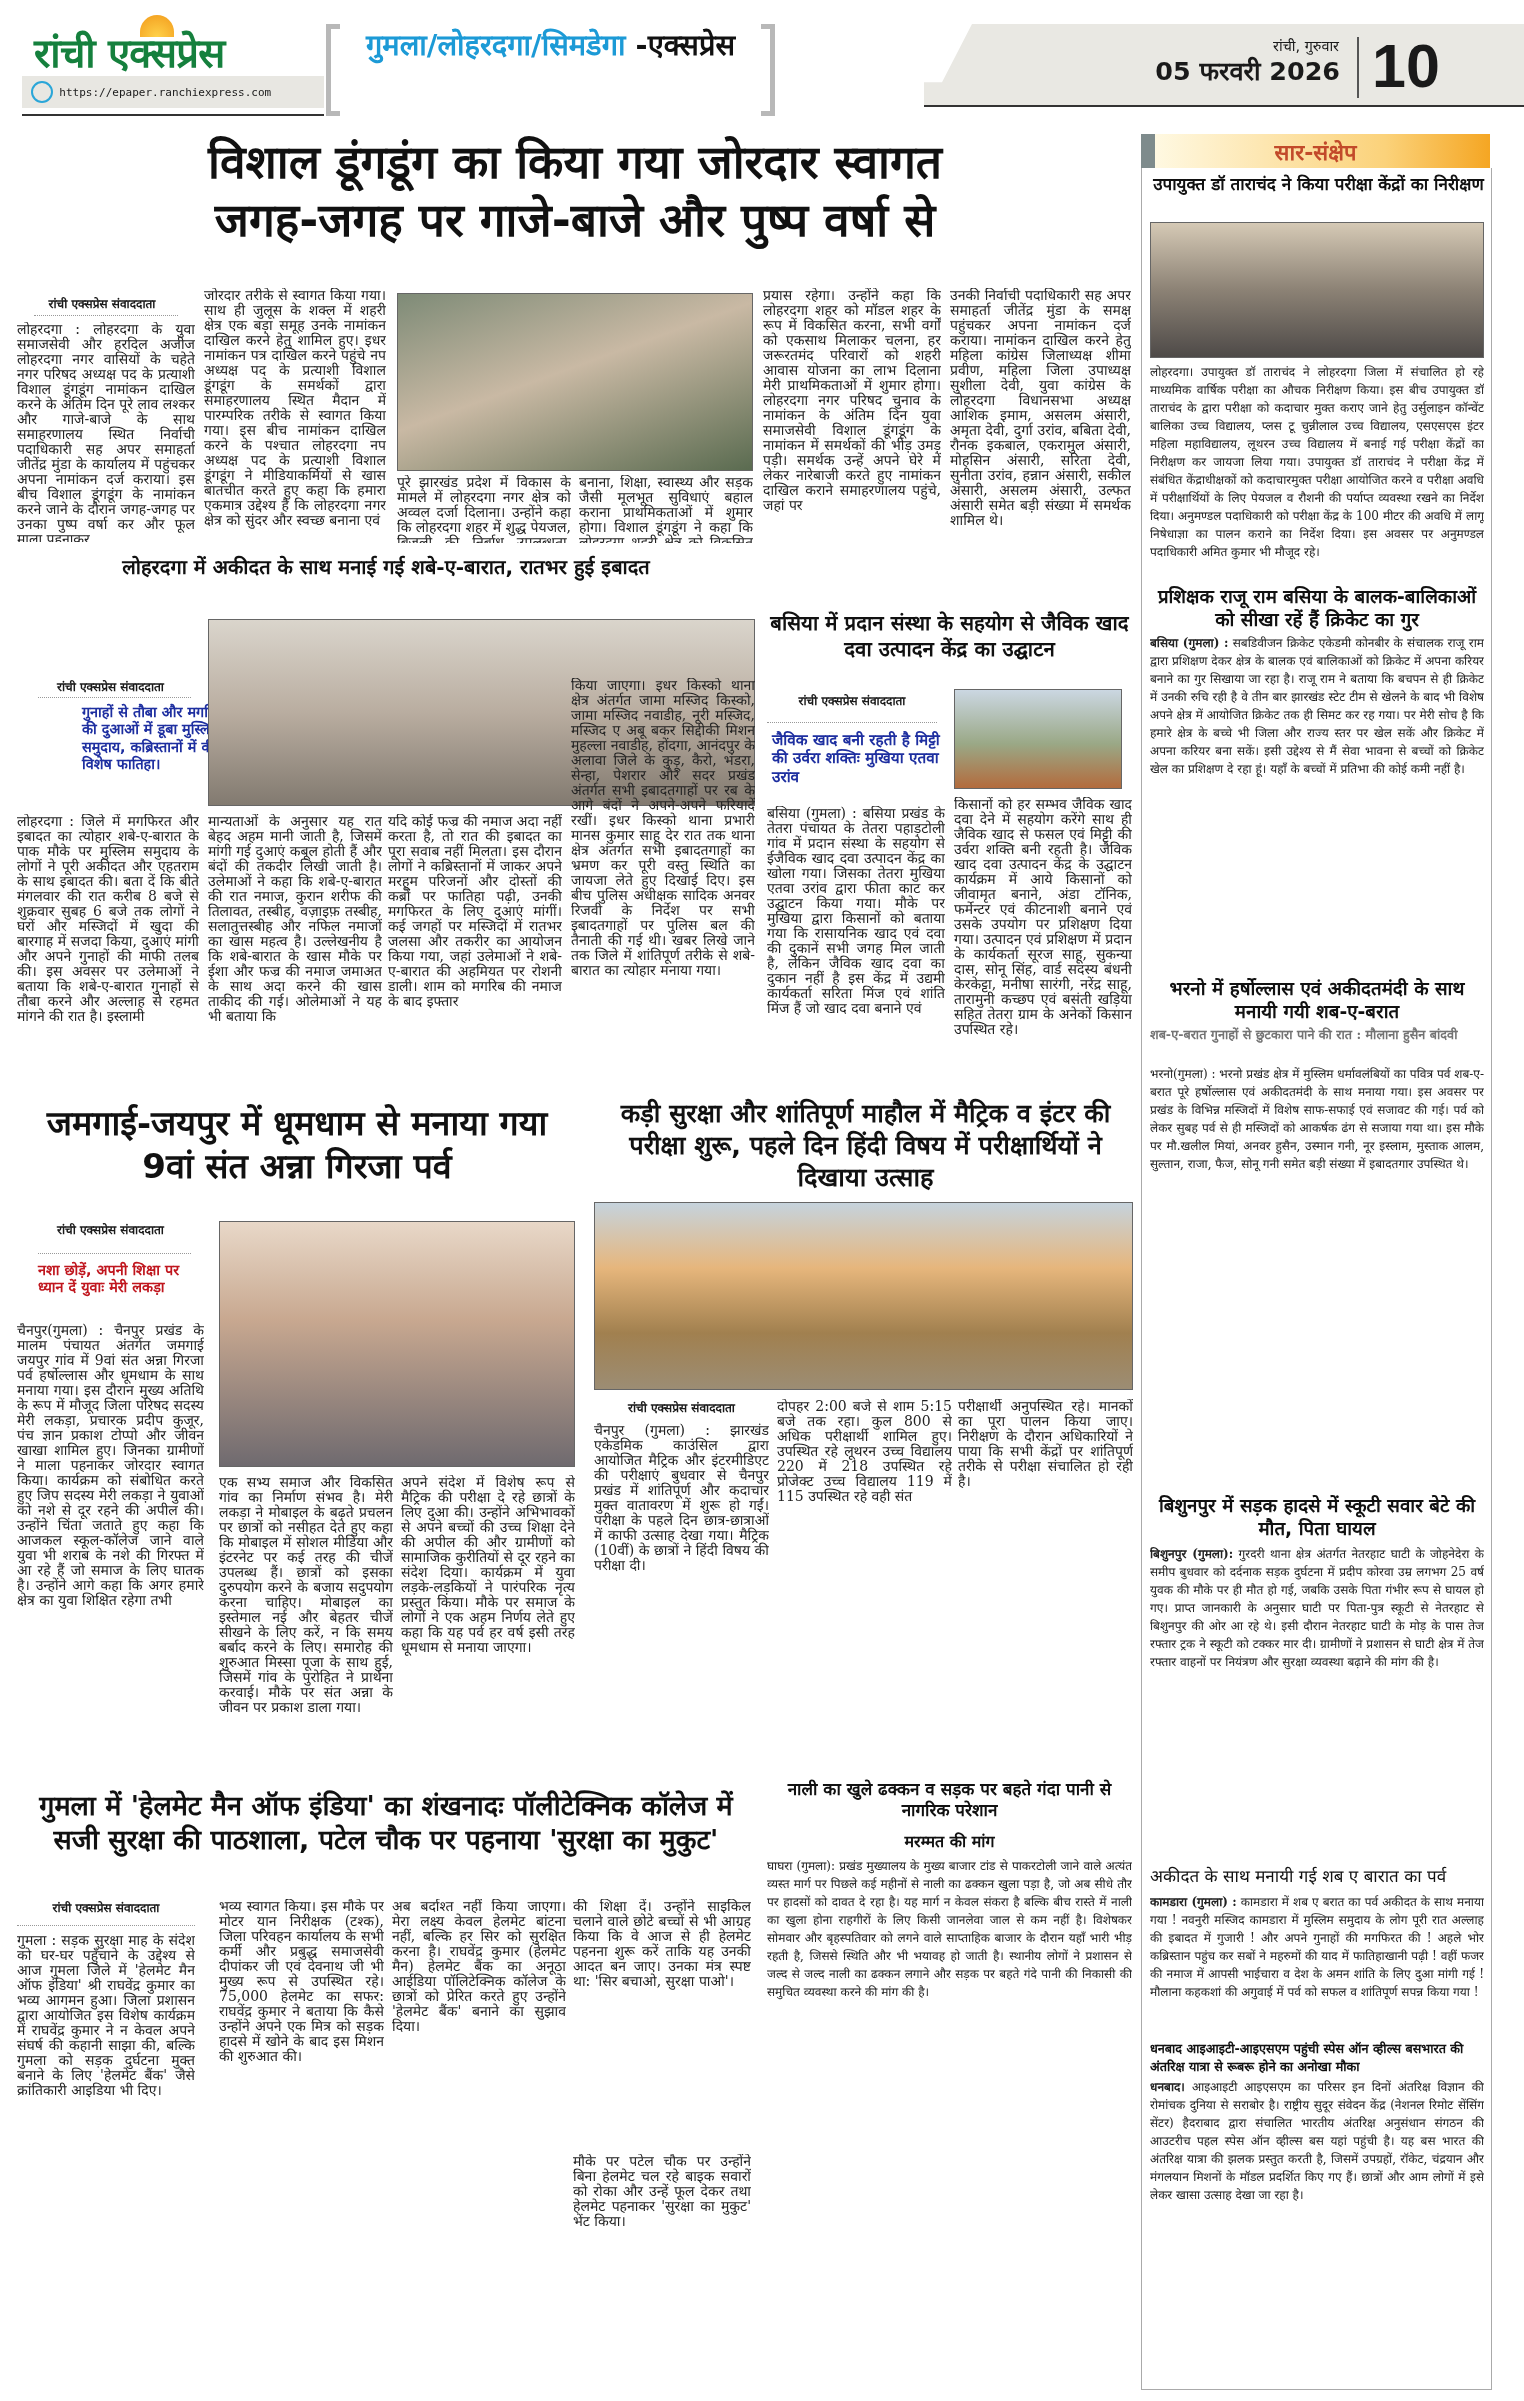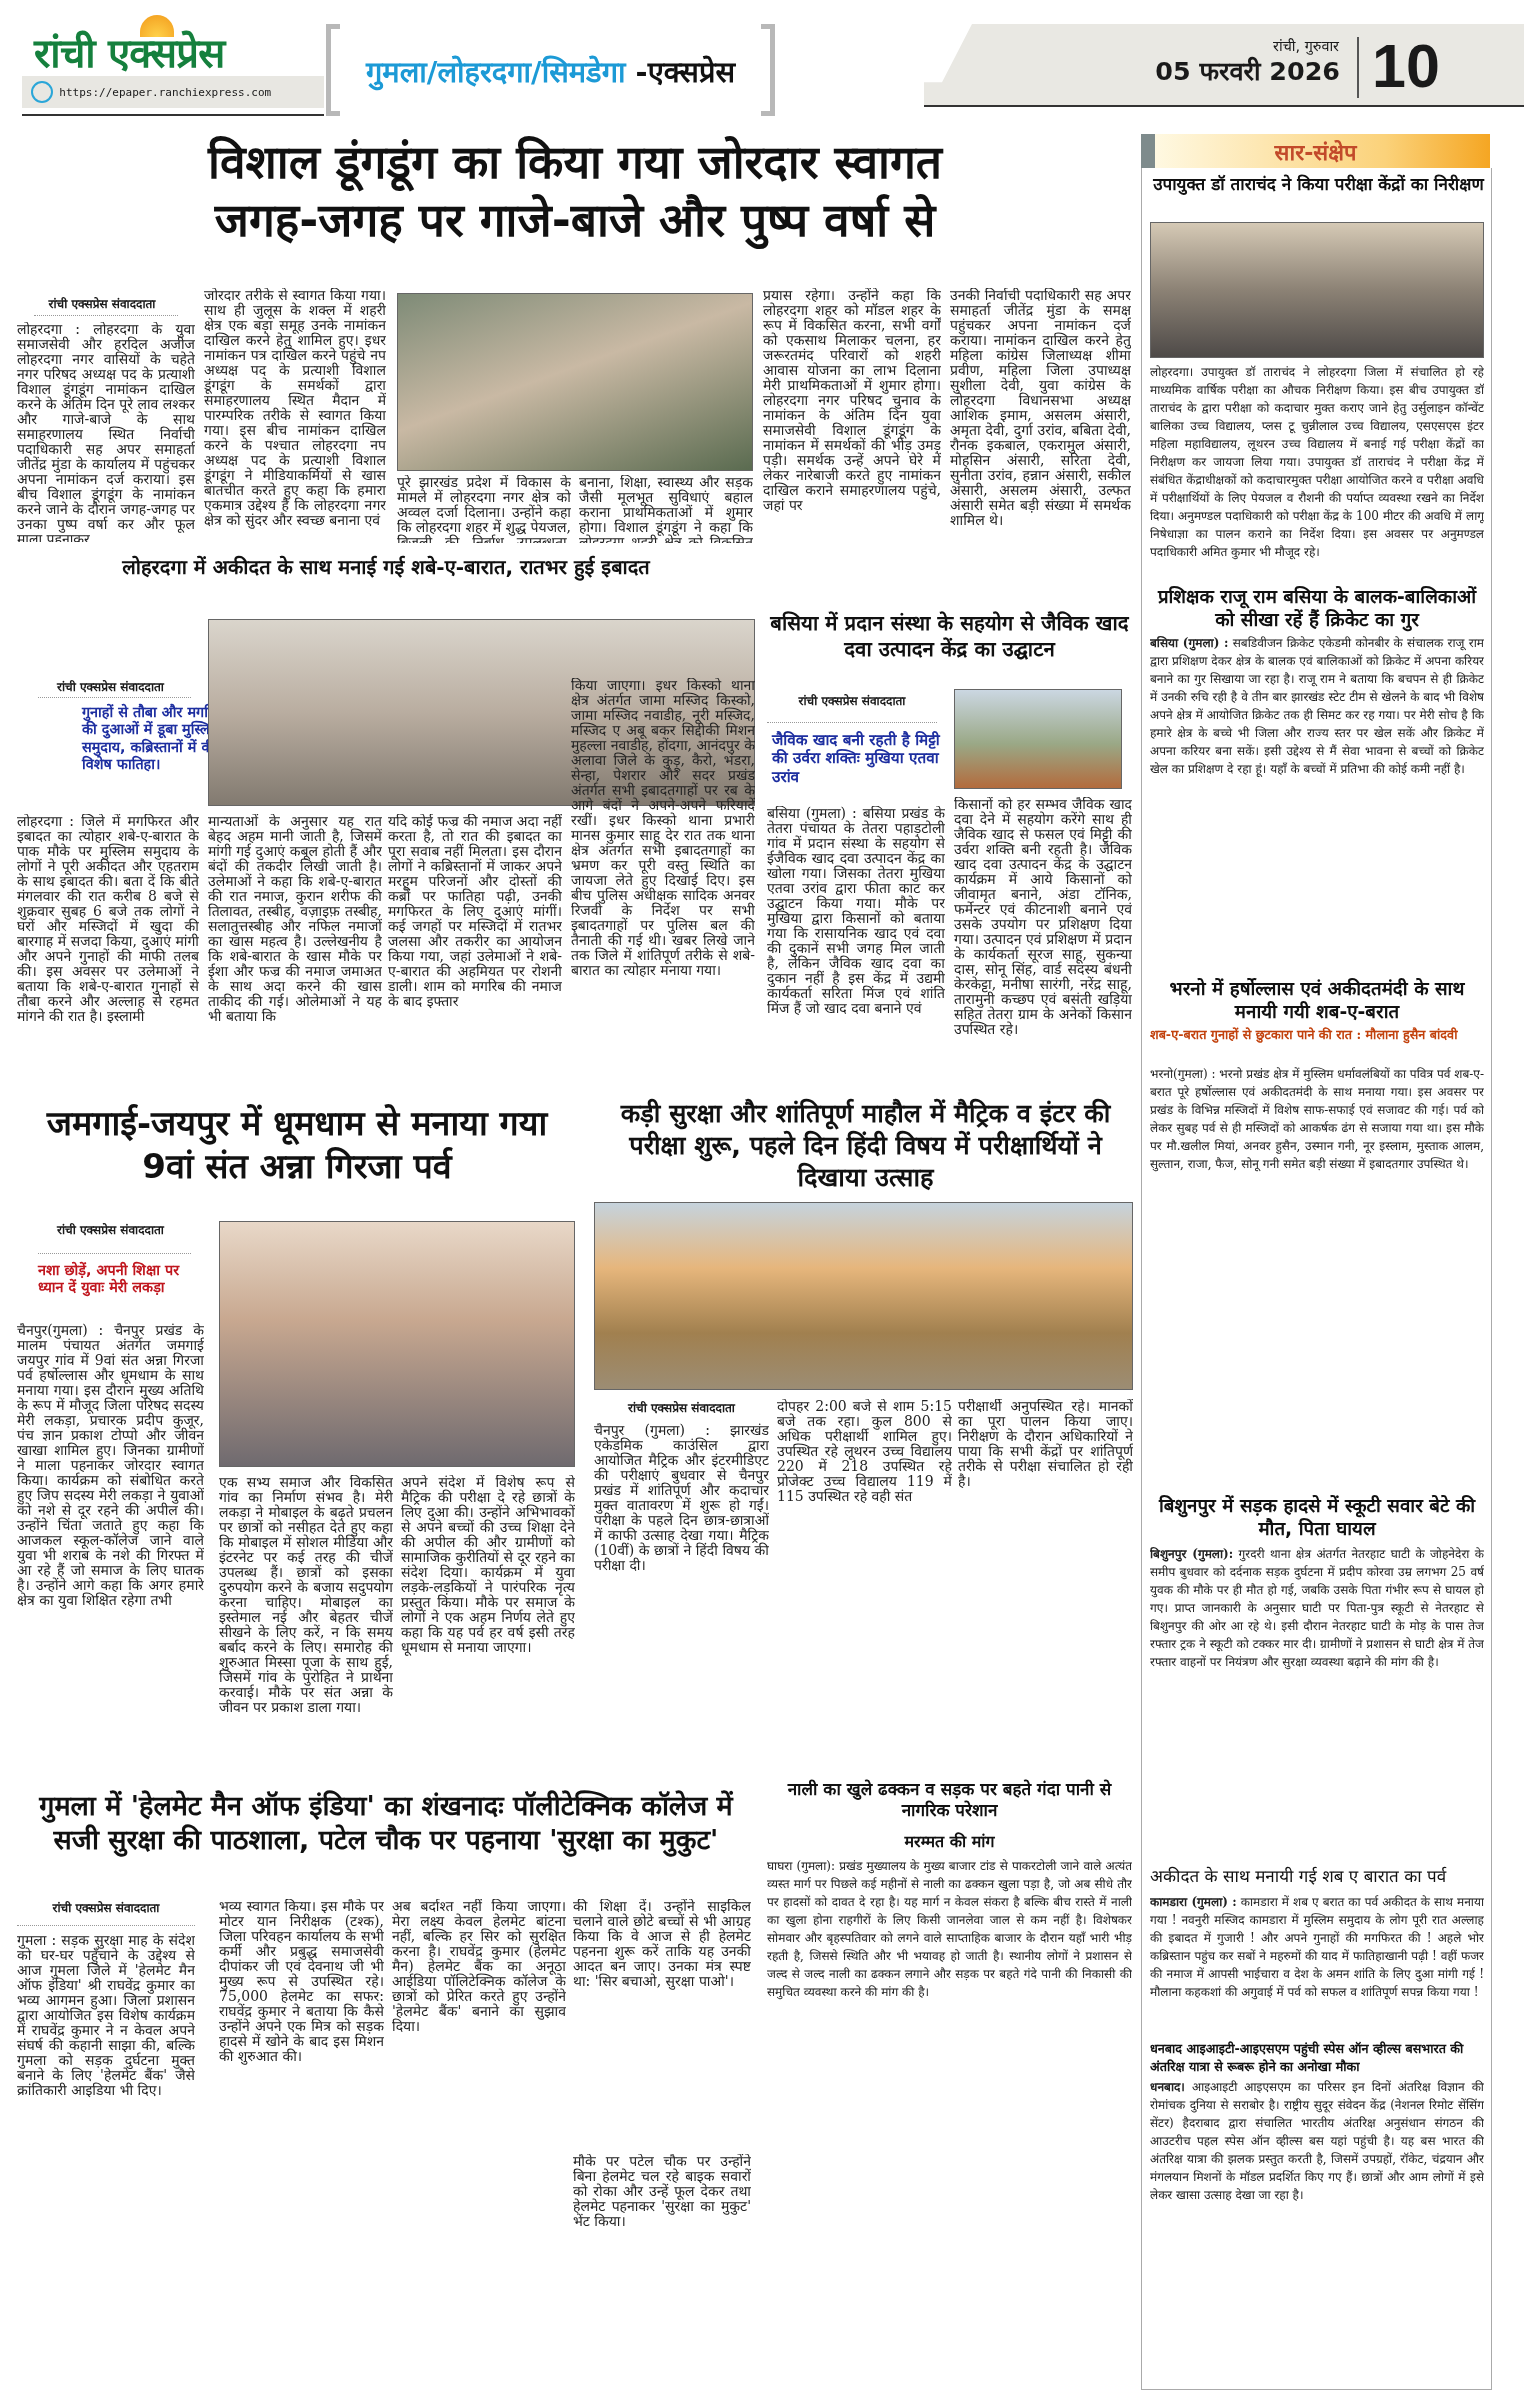--- a/index.html
+++ b/index.html
@@ -4,21 +4,21 @@
 <style>
   * { box-sizing: border-box; margin: 0; padding: 0; }
   body { width: 1525px; height: 2401px; background: #fff; font-family: "DejaVu Sans", sans-serif; color: #1a1a1a; overflow: hidden; position: relative; }
   .abs { position: absolute; }
   
   .logo { left: 34px; top: 24px; font-size: 40px; font-weight: 900; color: #15803d; letter-spacing: -0.8px; font-family: "DejaVu Serif", serif; }
   .sun { left: 140px; top: 15.3px; width: 34px; height: 22px; border-radius: 34px 34px 0 0; background: radial-gradient(circle at 50% 100%, #ffd24a, #f29a1b); }
   .urlbar { left: 22px; top: 76px; width: 302px; height: 32px; background: #e8e7e2; display: flex; align-items: center; padding-left: 8.5px; gap: 6.8px; font-family: "DejaVu Sans Mono", monospace; font-size: 11px; }
   .url-ico { width: 22px; height: 22px; border-radius: 50%; border: 2.5px solid #2aa6d8; }
   .mast-line { left: 22px; top: 114px; width: 302px; height: 1.7px; background: #333; }
-  .section-wrap { left: 326px; top: 24px; width: 449px; height: 92px; display: flex; align-items: center; }
+  .section-wrap { left: 326px; top: 24px; width: 449px; height: 92px; display: flex; align-items: flex-start; }
   .bracket { width: 13.6px; height: 100%; border: 5.1px solid #b8b8b8; }
   .bracket.l { border-right: none; }
   .bracket.r { border-left: none; }
   .section-title { flex: 1; text-align: center; font-size: 29px; font-weight: 700; }
   .section-title .blue { color: #1c9ad6; }
   .section-title .black { color: #111; }
   .datebox { left: 924px; top: 24px; width: 600px; height: 81px; background: #e9e8e3; clip-path: polygon(8% 0, 100% 0, 100% 100%, 0 100%, 0 72%, 3% 72%); }
   .date-city { left: 1085px; top: 36px; width: 254px; text-align: right; font-size: 14.4px; }
   .date-main { left: 984px; top: 53px; width: 356px; text-align: right; font-size: 25.4px; font-weight: 700; }
   .date-sep { left: 1357px; top: 37px; width: 1.7px; height: 61px; background: #555; }
@@ -137,21 +137,21 @@
 <div class="abs photo" style="left:1150px;top:222px;width:334px;height:136px;background:linear-gradient(180deg,#d5c9b5,#8c8275 50%,#4e4a48);"></div>
 <div class="abs side-body" style="left:1150px;top:363px;width:334px;height:215px;">लोहरदगा। उपायुक्त डॉ ताराचंद ने लोहरदगा जिला में संचालित हो रहे माध्यमिक वार्षिक परीक्षा का औचक निरीक्षण किया। इस बीच उपायुक्त डॉ ताराचंद के द्वारा परीक्षा को कदाचार मुक्त कराए जाने हेतु उर्सुलाइन कॉन्वेंट बालिका उच्च विद्यालय, प्लस टू चुन्नीलाल उच्च विद्यालय, एसएसएस इंटर महिला महाविद्यालय, लूथरन उच्च विद्यालय में बनाई गई परीक्षा केंद्रों का निरीक्षण कर जायजा लिया गया। उपायुक्त डॉ ताराचंद ने परीक्षा केंद्र में संबंधित केंद्राधीक्षकों को कदाचारमुक्त परीक्षा आयोजित करने व परीक्षा अवधि में परीक्षार्थियों के लिए पेयजल व रौशनी की पर्याप्त व्यवस्था रखने का निर्देश दिया। अनुमण्डल पदाधिकारी को परीक्षा केंद्र के 100 मीटर की अवधि में लागू निषेधाज्ञा का पालन कराने का निर्देश दिया। इस अवसर पर अनुमण्डल पदाधिकारी अमित कुमार भी मौजूद रहे।</div>
 
 <div class="abs side-h" style="left:1150px;top:585px;width:334px;">प्रशिक्षक राजू राम बसिया के बालक-बालिकाओं को सीखा रहें हैं क्रिकेट का गुर</div>
 <div class="abs side-body" style="left:1150px;top:634px;width:334px;height:337px;">
   <span class="lead">बसिया (गुमला) :</span>
   <span>सबडिवीजन क्रिकेट एकेडमी कोनबीर के संचालक राजू राम द्वारा प्रशिक्षण देकर क्षेत्र के बालक एवं बालिकाओं को क्रिकेट में अपना करियर बनाने का गुर सिखाया जा रहा है। राजू राम ने बताया कि बचपन से ही क्रिकेट में उनकी रुचि रही है वे तीन बार झारखंड स्टेट टीम से खेलने के बाद भी विशेष अपने क्षेत्र में आयोजित क्रिकेट तक ही सिमट कर रह गया। पर मेरी सोच है कि हमारे क्षेत्र के बच्चे भी जिला और राज्य स्तर पर खेल सकें और क्रिकेट में अपना करियर बना सकें। इसी उद्देश्य से मैं सेवा भावना से बच्चों को क्रिकेट खेल का प्रशिक्षण दे रहा हूं। यहाँ के बच्चों में प्रतिभा की कोई कमी नहीं है।</span>
 </div>
 
 <div class="abs side-h" style="left:1150px;top:977px;width:334px;">भरनो में हर्षोल्लास एवं अकीदतमंदी के साथ मनायी गयी शब-ए-बरात</div>
-<div class="abs side-body red" style="left:1150px;top:1026px;width:334px;height:37px;font-weight:700;font-size:12.7px;color:#c2410c;">शब-ए-बरात गुनाहों से छुटकारा पाने की रात : मौलाना हुसैन बांदवी</div>
+<div class="abs side-body red" style="left:1150px;top:1026px;width:334px;height:37px;font-weight:700;font-size:12.7px;color:#737373;">शब-ए-बरात गुनाहों से छुटकारा पाने की रात : मौलाना हुसैन बांदवी</div>
 <div class="abs side-body" style="left:1150px;top:1065px;width:334px;height:424px;">भरनो(गुमला) : भरनो प्रखंड क्षेत्र में मुस्लिम धर्मावलंबियों का पवित्र पर्व शब-ए-बरात पूरे हर्षोल्लास एवं अकीदतमंदी के साथ मनाया गया। इस अवसर पर प्रखंड के विभिन्न मस्जिदों में विशेष साफ-सफाई एवं सजावट की गई। पर्व को लेकर सुबह पर्व से ही मस्जिदों को आकर्षक ढंग से सजाया गया था। इस मौके पर मौ.खलील मियां, अनवर हुसैन, उस्मान गनी, नूर इस्लाम, मुस्ताक आलम, सुल्तान, राजा, फैज, सोनू गनी समेत बड़ी संख्या में इबादतगार उपस्थित थे।</div>
 
 <div class="abs side-h" style="left:1150px;top:1494px;width:334px;">बिशुनपुर में सड़क हादसे में स्कूटी सवार बेटे की मौत, पिता घायल</div>
 <div class="abs side-body" style="left:1150px;top:1545px;width:334px;height:315px;">
   <span class="lead">बिशुनपुर (गुमला):</span>
   <span>गुरदरी थाना क्षेत्र अंतर्गत नेतरहाट घाटी के जोहनेदेरा के समीप बुधवार को दर्दनाक सड़क दुर्घटना में प्रदीप कोरवा उम्र लगभग 25 वर्ष युवक की मौके पर ही मौत हो गई, जबकि उसके पिता गंभीर रूप से घायल हो गए। प्राप्त जानकारी के अनुसार घाटी पर पिता-पुत्र स्कूटी से नेतरहाट से बिशुनपुर की ओर आ रहे थे। इसी दौरान नेतरहाट घाटी के मोड़ के पास तेज रफ्तार ट्रक ने स्कूटी को टक्कर मार दी। ग्रामीणों ने प्रशासन से घाटी क्षेत्र में तेज रफ्तार वाहनों पर नियंत्रण और सुरक्षा व्यवस्था बढ़ाने की मांग की है।</span>
 </div>
 
 <div class="abs side-h" style="left:1150px;top:1866px;width:334px;font-weight:500;font-size:17px;text-align:left;">अकीदत के साथ मनायी गई शब ए बारात का पर्व</div>
 <div class="abs side-body" style="left:1150px;top:1893px;width:334px;height:146px;">

